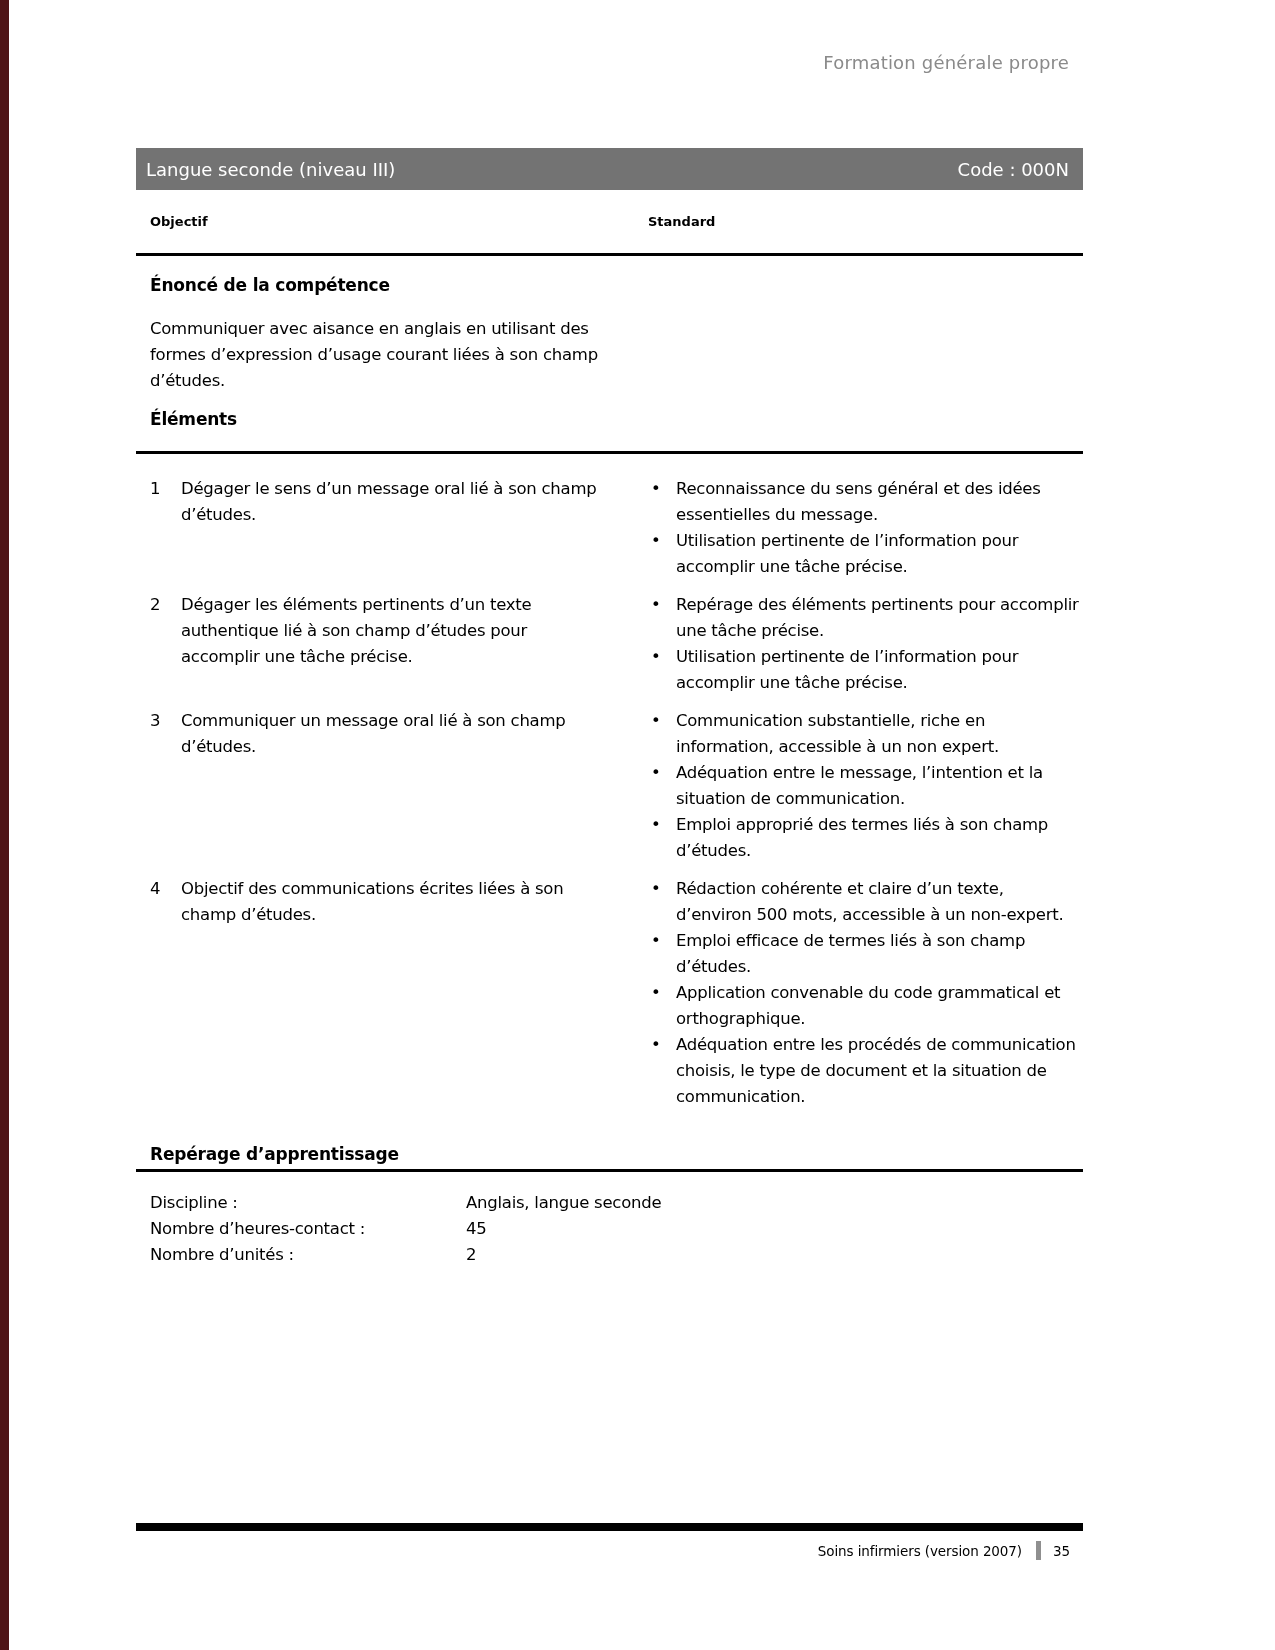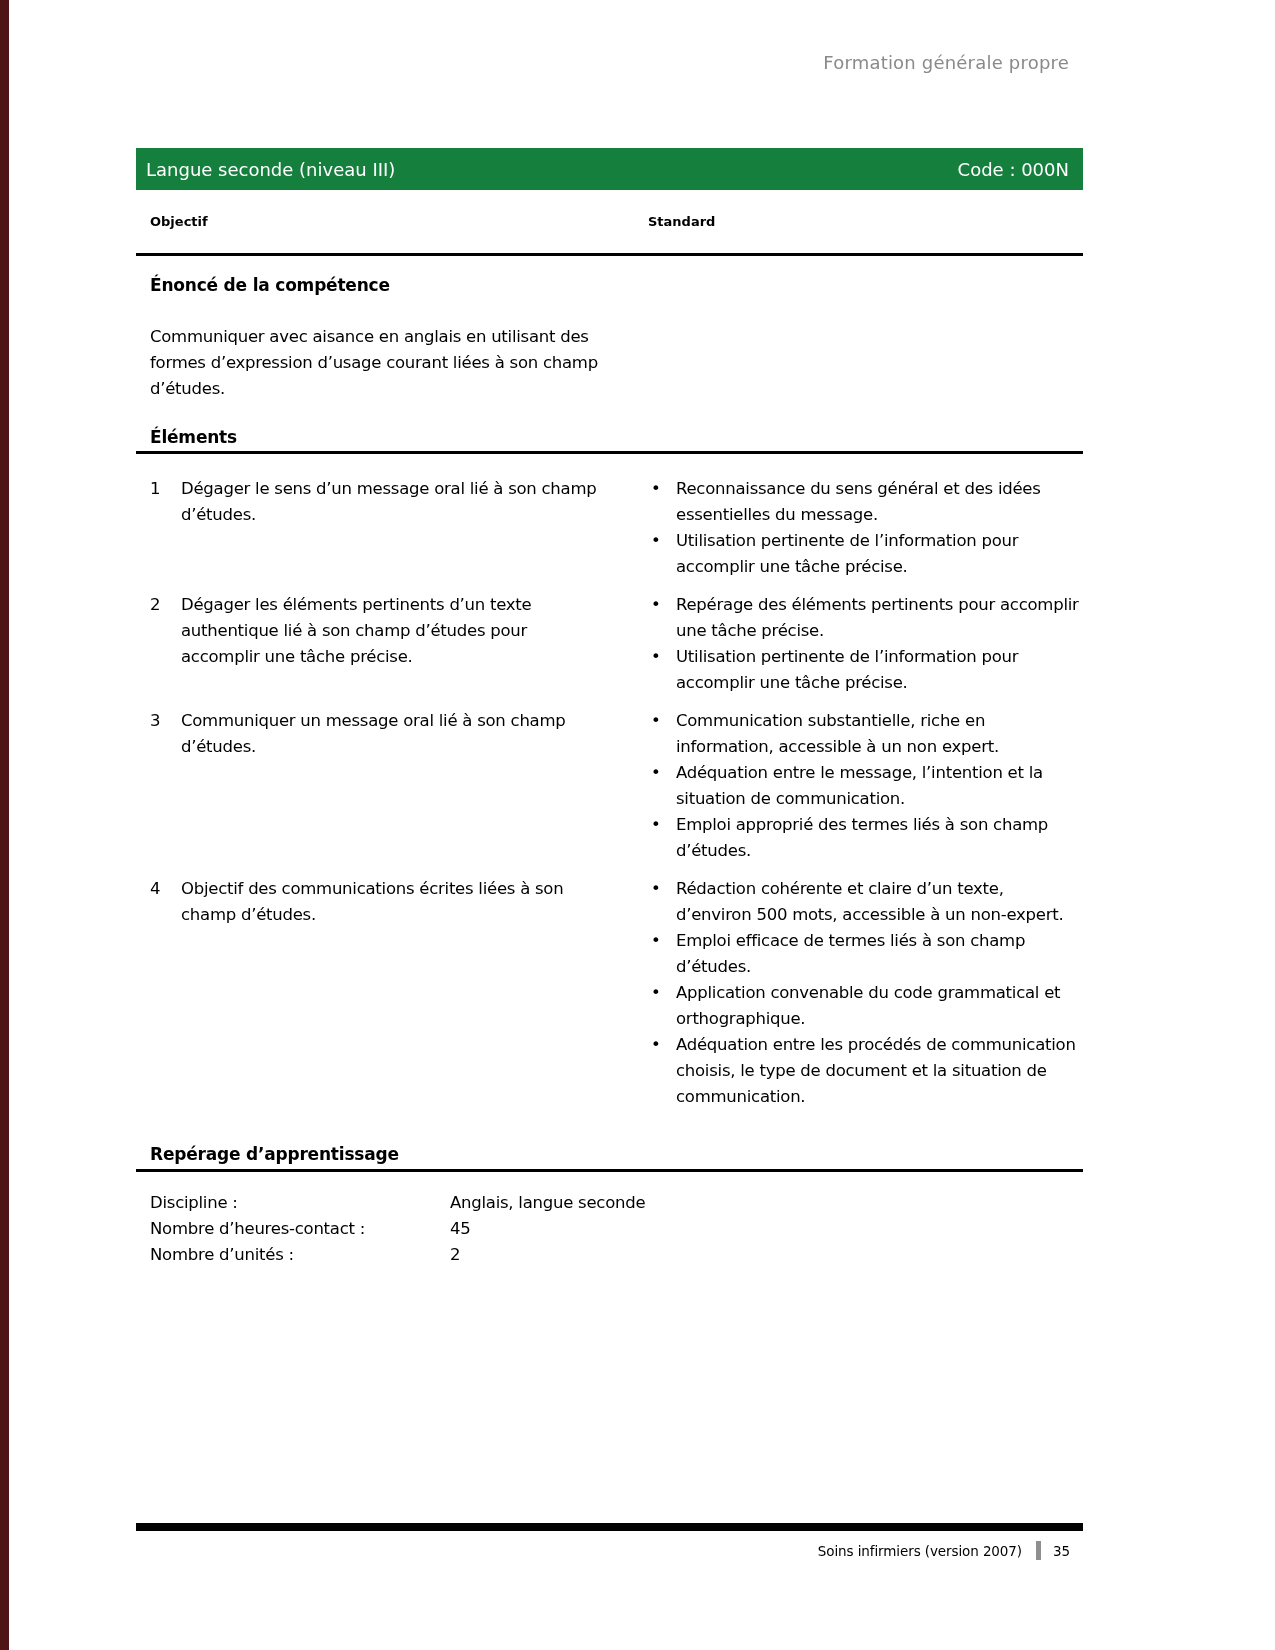--- a/index.html
+++ b/index.html
@@ -36,21 +36,21 @@
     padding-right: 14px;
     font-size: 18px;
     letter-spacing: 0.2px;
     color: #8a8a8a;
   }
 
   
   .title-bar {
     top: 148px;
     height: 42px;
-    background: #15803d;
+    background: #737373;
     color: #fff;
     display: flex;
     justify-content: space-between;
     align-items: center;
     padding: 0 14px 0 10px;
     font-size: 18px;
   }
 
   
   .col-heads { top: 214px; display: flex; font-size: 13px; font-weight: bold; }
@@ -65,24 +65,24 @@
   .section-heading { font-size: 17px; font-weight: bold; letter-spacing: -0.2px; }
 
   .enonce-heading { top: 275px; padding-left: 14px; }
 
   .body-text {
     font-size: 16.5px;
     line-height: 26px;
     letter-spacing: -0.25px;
   }
 
-  .enonce-text { top: 324px; padding-left: 14px; width: 480px; }
-
-  
-  .table-heads { top: 427px; display: flex; }
+  .enonce-text { top: 316px; padding-left: 14px; width: 480px; }
+
+  
+  .table-heads { top: 409px; display: flex; }
   .table-heads .left  { width: 512px; padding-left: 14px; }
   .table-heads .right { width: 435px; }
 
   
   .rows { top: 476px; }
   .comp-row { display: flex; margin-bottom: 12px; }
   .el-col { width: 512px; padding-left: 14px; display: flex; }
   .el-num { width: 31px; flex: none; }
   .el-text { flex: 1; padding-right: 48px; }
   .crit-col { width: 435px; }
@@ -91,21 +91,21 @@
   .crit-list li::before {
     content: "\2022";
     position: absolute;
     left: 3px; top: 0;
     font-size: 16.5px;
   }
 
   
   .act-heading { top: 1144px; padding-left: 14px; }
   .act-rows { top: 1190px; padding-left: 14px; }
-  .act-row { display: flex; }
+  .act-row { display: flex; gap: 16px; }
   .act-label { width: 300px; flex: none; }
   .act-value { flex: 1; }
 
   
   .footer-bar { top: 1523px; height: 8px; background: #000; }
   .footer-line {
     top: 1541px;
     display: flex;
     justify-content: flex-end;
     align-items: center;

